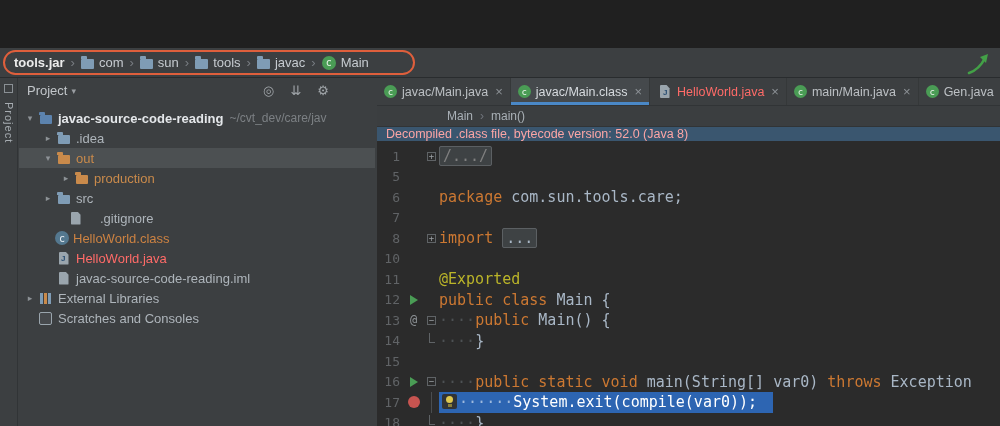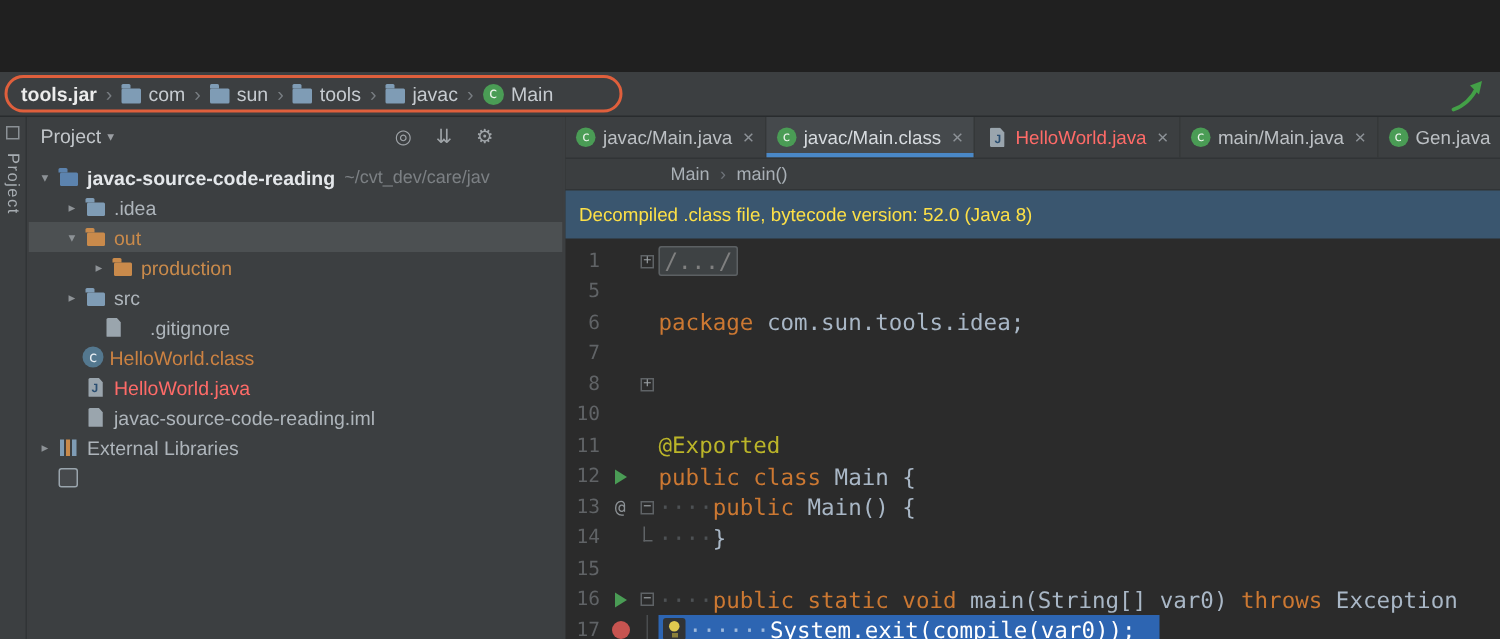--- a/index.html
+++ b/index.html
@@ -72,21 +72,21 @@
   .tab.active { background:#45494c; color:#d7dbdf; }
   .tab.active::after { content:""; position:absolute; left:0; right:0; bottom:0; height:3px; background:#4a88c7; }
   .tab.error { color:#ff6b68; }
   .tab-x { color:#8d9297; font-size:13px; margin-left:2px; }
   .tab .ic { width:15px; }
 
   .crumb2 { height:21px; background:#3b3e40; border-bottom:1px solid #313436; display:flex; align-items:center;
             gap:7px; padding-left:70px; font-size:12px; color:#a9b0b6; flex:none; }
   .c2-sep { color:#6f747a; }
 
-  .banner { height:32px; background:#3a566f; color:#fde047; font-size:12.5px; display:flex;
+  .banner { height:14px; background:#3a566f; color:#fca5a5; font-size:12.5px; display:flex;
             align-items:center; padding-left:9px; flex:none; }
 
   .codearea { flex:1; padding-top:5px; font-family:"DejaVu Sans Mono", monospace; font-size:15px; overflow:hidden; }
   .cl { height:20.5px; display:flex; align-items:center; }
   .lnum { width:26px; flex:none; text-align:right; color:#606366; font-size:13px; padding-right:3px;
           font-family:"DejaVu Sans Mono", monospace; }
   .lgut { width:21px; flex:none; display:flex; align-items:center; justify-content:center; }
   .lfold { width:15px; flex:none; display:flex; align-items:center; justify-content:center; height:100%; }
   .lcode { white-space:pre; position:relative; line-height:20.5px; }
   .cl.selected .lcode { background:#2d65b2; padding:0 16px 0 2px; }
@@ -219,20 +219,21 @@
           <span class="tname">javac-source-code-reading.iml</span>
         </div>
         <div class="trow" style="padding-left: 4px;">
           <span class="arrow">▸</span>
           <span class="ic ic-lib"></span>
           <span class="tname">External Libraries</span>
         </div>
         <div class="trow" style="padding-left: 4px;">
           <span class="arrow"></span>
           <span class="ic ic-scratch"></span>
+          <span class="tname">Scratches and Consoles</span>
         </div>
       </div>
   </div>
 
   <div class="editor">
     <div class="tabs">
         <div class="tab">
           <span class="mini-class">c</span>
           <span class="tab-label">javac/Main.java</span>
           <span class="tab-x">×</span>
@@ -277,34 +278,35 @@
         <div class="cl">
           <span class="lnum">5</span>
           <span class="lgut"></span>
           <span class="lfold"></span>
           <span class="lcode"></span>
         </div>
         <div class="cl">
           <span class="lnum">6</span>
           <span class="lgut"></span>
           <span class="lfold"></span>
-          <span class="lcode"><span class="tk-kw">package </span><span class="tk-plain">com.sun.tools.idea;</span></span>
+          <span class="lcode"><span class="tk-kw">package </span><span class="tk-plain">com.sun.tools.care;</span></span>
         </div>
         <div class="cl">
           <span class="lnum">7</span>
           <span class="lgut"></span>
           <span class="lfold"></span>
           <span class="lcode"></span>
         </div>
         <div class="cl">
           <span class="lnum">8</span>
           <span class="lgut"></span>
           <span class="lfold">
             <span class="f-box">+</span>
           </span>
+          <span class="lcode"><span class="tk-kw">import </span><span class="tk-foldpill tk-plain">...</span></span>
         </div>
         <div class="cl">
           <span class="lnum">10</span>
           <span class="lgut"></span>
           <span class="lfold"></span>
           <span class="lcode"></span>
         </div>
         <div class="cl">
           <span class="lnum">11</span>
           <span class="lgut"></span>

